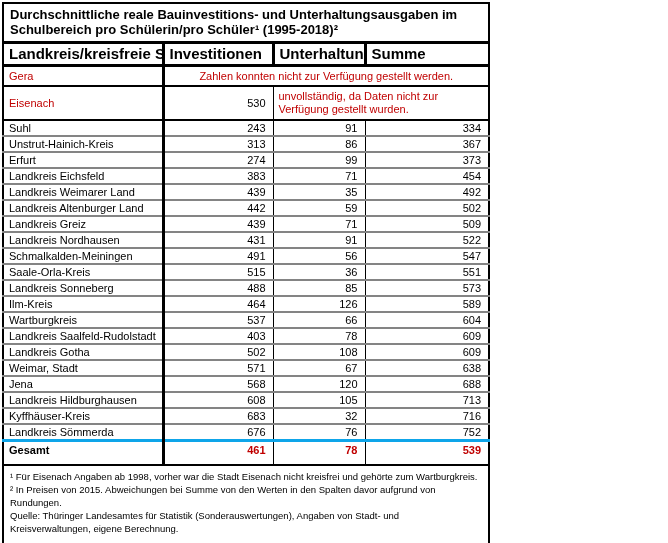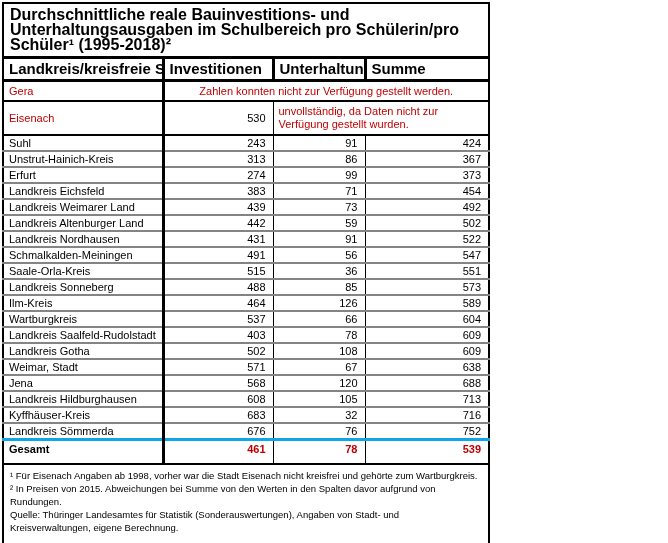--- a/index.html
+++ b/index.html
@@ -40,21 +40,21 @@
   
   td.v2 { border-left: 3px solid #000000; }
   td.v3 { border-left: 1px solid #000000; }
   td.v4 { border-left: 1px solid #000000; margin-top: 28px; }
 
   .num { text-align: right; padding-right: 7px; }
 
   
   tr.title-row td {
     font-weight: bold;
-    font-size: 16px;
+    font-size: 13px;
     line-height: 15px;
     padding: 3px 6px 4px;
     white-space: normal;
     border-bottom: 3px solid #000000;
   }
 
   
   tr.header-row td {
     font-weight: bold;
     font-size: 15px;
@@ -124,21 +124,21 @@
     <tr class="notice-row">
       <td class="red">Eisenach</td>
       <td class="v2 num">530</td>
       <td class="v3 msg-left" colspan="2">unvollständig, da Daten nicht zur Verfügung gestellt wurden.</td>
     </tr>
 
     <tr class="data-row">
       <td>Suhl</td>
       <td class="v2 num">243</td>
       <td class="v3 num">91</td>
-      <td class="v4 num">424</td>
+      <td class="v4 num">334</td>
     </tr>
     <tr class="data-row">
       <td>Unstrut-Hainich-Kreis</td>
       <td class="v2 num">313</td>
       <td class="v3 num">86</td>
       <td class="v4 num">367</td>
     </tr>
     <tr class="data-row">
       <td>Erfurt</td>
       <td class="v2 num">274</td>
@@ -147,28 +147,34 @@
     </tr>
     <tr class="data-row">
       <td>Landkreis Eichsfeld</td>
       <td class="v2 num">383</td>
       <td class="v3 num">71</td>
       <td class="v4 num">454</td>
     </tr>
     <tr class="data-row">
       <td>Landkreis Weimarer Land</td>
       <td class="v2 num">439</td>
-      <td class="v3 num">73</td>
+      <td class="v3 num">35</td>
       <td class="v4 num">492</td>
     </tr>
     <tr class="data-row">
       <td>Landkreis Altenburger Land</td>
       <td class="v2 num">442</td>
       <td class="v3 num">59</td>
       <td class="v4 num">502</td>
+    </tr>
+    <tr class="data-row">
+      <td>Landkreis Greiz</td>
+      <td class="v2 num">439</td>
+      <td class="v3 num">71</td>
+      <td class="v4 num">509</td>
     </tr>
     <tr class="data-row">
       <td>Landkreis Nordhausen</td>
       <td class="v2 num">431</td>
       <td class="v3 num">91</td>
       <td class="v4 num">522</td>
     </tr>
     <tr class="data-row">
       <td>Schmalkalden-Meiningen</td>
       <td class="v2 num">491</td>

